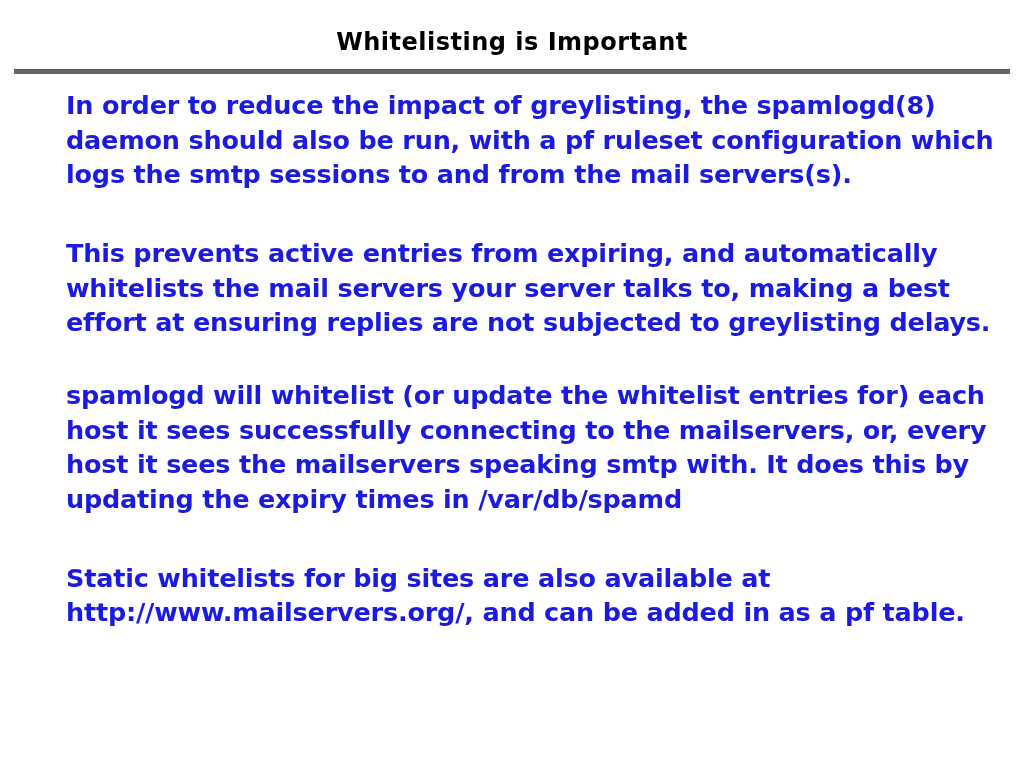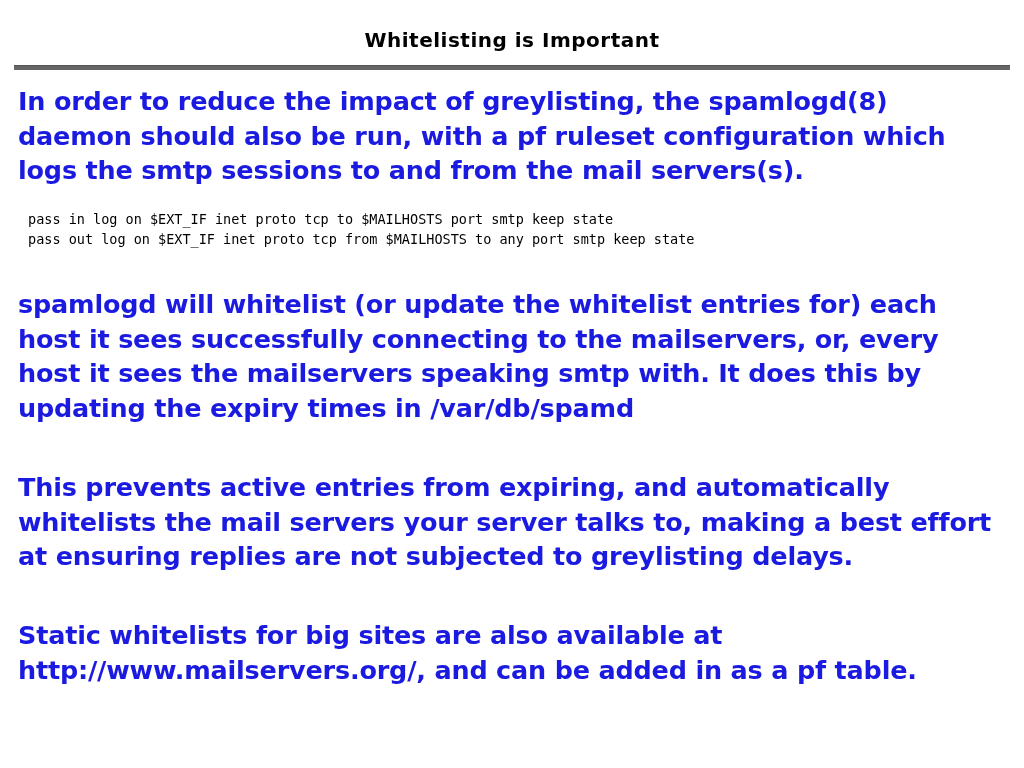--- a/index.html
+++ b/index.html
@@ -16,34 +16,35 @@
   .slide {
     position: relative;
     width: 1024px;
     height: 768px;
     box-sizing: border-box;
   }
   .slide-title {
     text-align: center;
     font-family: "DejaVu Sans", sans-serif;
     font-weight: bold;
-    font-size: 20px;
+    font-size: 24px;
     color: #000000;
     letter-spacing: 0.5px;
     padding-top: 28px;
     margin: 0;
   }
   .title-rule {
     margin: 13px 14px 0 14px;
     height: 4px;
     background: #666666;
     border-top: 1px solid #555555;
   }
   .body-area {
     padding: 0 18px 0 18px;
+    margin-left: 48px;
   }
   .para {
     color: #1b1ae0;
     font-family: "DejaVu Sans", sans-serif;
     font-weight: bold;
     font-size: 25.5px;
     line-height: 1.36;
     margin: 0;
     letter-spacing: -0.2px;
   }
@@ -66,23 +67,21 @@
 <div class="slide">
 
   <h1 class="slide-title">Whitelisting is Important</h1>
 
   <div class="title-rule"></div>
 
   <div class="body-area">
 
     <p class="para para-1"> In order to reduce the impact of greylisting, the spamlogd(8) daemon should also be run, with a pf ruleset configuration which logs the smtp sessions to and from the mail servers(s).</p>
 
-    <pre class="code-block">pass in log on $EXT_IF inet proto tcp to $MAILHOSTS port smtp keep state
-pass out log on $EXT_IF inet proto tcp from $MAILHOSTS to any port smtp keep state</pre>
+
+    <p class="para para-3"> This prevents active entries from expiring, and automatically whitelists the mail servers your server talks to, making a best effort at ensuring replies are not subjected to greylisting delays.</p>
 
     <p class="para para-2"> spamlogd will whitelist (or update the whitelist entries for) each host it sees successfully connecting to the mailservers, or, every host it sees the mailservers speaking smtp with. It does this by updating the expiry times in /var/db/spamd</p>
-
-    <p class="para para-3"> This prevents active entries from expiring, and automatically whitelists the mail servers your server talks to, making a best effort at ensuring replies are not subjected to greylisting delays.</p>
 
     <p class="para para-4"> Static whitelists for big sites are also available at http://www.mailservers.org/, and can be added in as a pf table.</p>
 
   </div>
 </div>
 
 </body></html>

